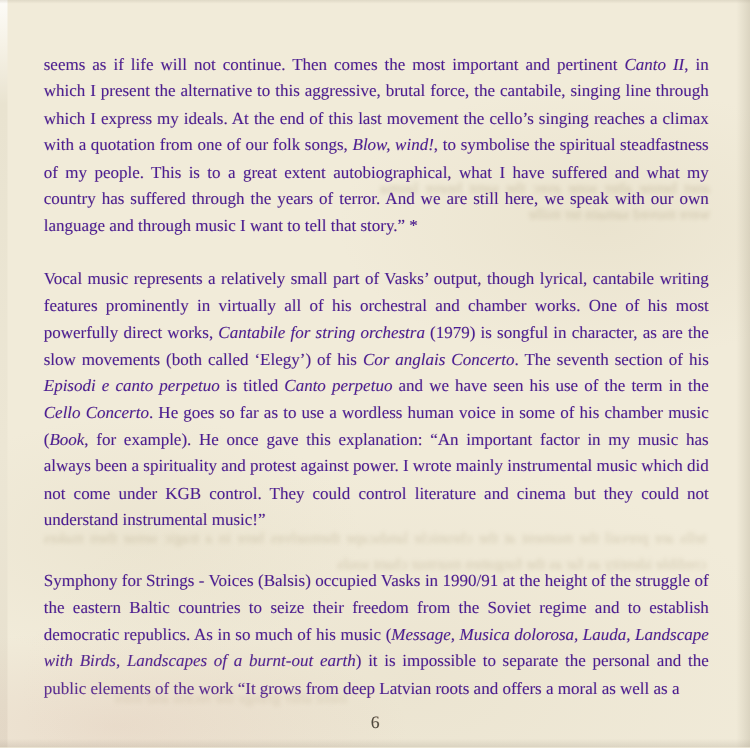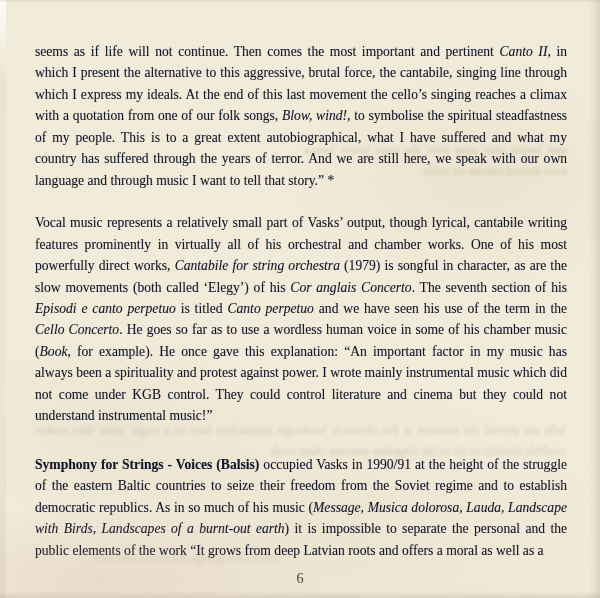--- a/index.html
+++ b/index.html
@@ -29,29 +29,29 @@
     text-align:justify;
     line-height:21px; font-size:12.5px;
     overflow:hidden;
   }
   .b1 { left:304px; top:140px; width:264px; height:68px; }
   .b2 { left:35px;  top:420px; width:530px; height:45px; opacity:.4; }
   .b3 { left:28px;  top:548px; width:250px; height:42px; opacity:.3; }
 
   .textblock {
     position:absolute; left:35px; right:33px; top:41px;
-    color:#0f172a;
+    color:#4c1d95;
     font-size:13.6px; line-height:21.45px;
     text-align:justify;
     text-shadow:.4px 0 0 rgba(148,80,56,.22), -.4px 0 0 rgba(66,96,148,.18);
   }
   .para { margin:0 0 21px 0; }
   .para.p3 { margin-top:27px; margin-bottom:0; }
   .it { font-style:italic; }
-  .bd { font-weight:bold; }
+  .bd { font-weight:normal; }
 
   .pagenum {
     position:absolute; left:0; right:0; bottom:11px;
     text-align:center; font-size:14px; color:#4a473c;
     text-shadow:.4px 0 0 rgba(148,80,56,.22);
   }
 
   
   .edge { position:absolute; pointer-events:none; }
   .edge-left {

